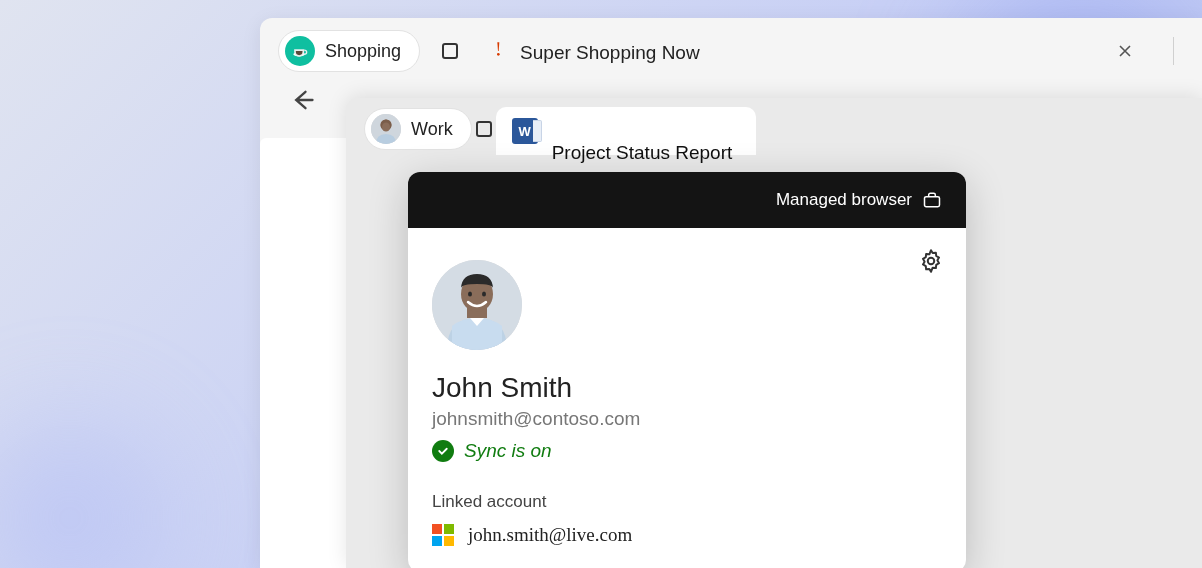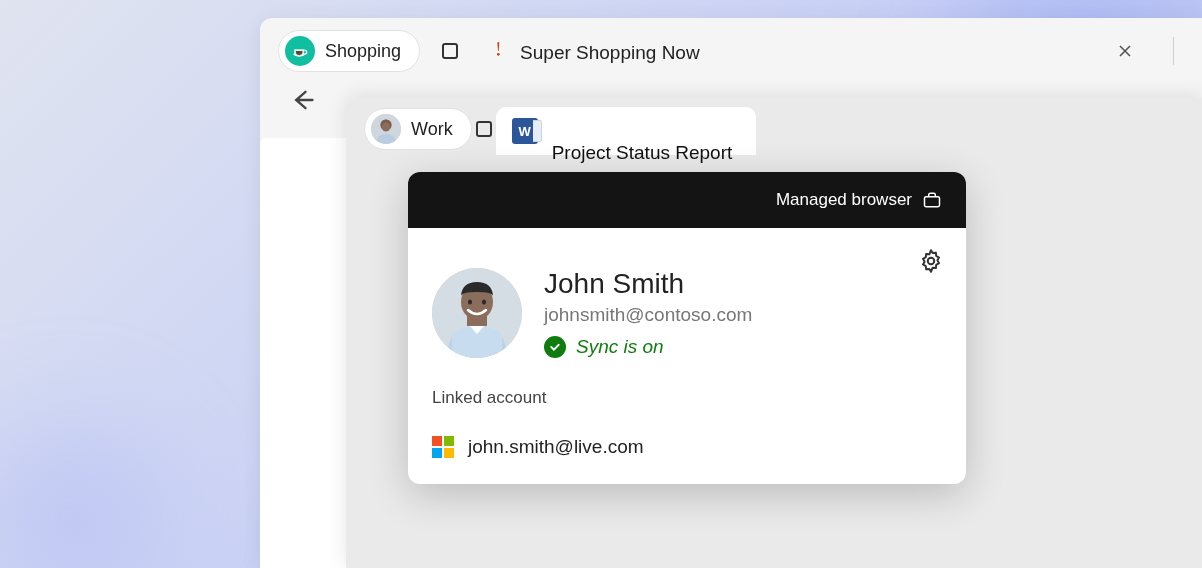--- a/index.html
+++ b/index.html
@@ -226,22 +226,23 @@
     .settings-icon {
       position: absolute;
       top: 20px;
       right: 22px;
       cursor: pointer;
       color: #333;
     }
     .user-row {
       display: flex;
       gap: 22px;
-      margin-top: 16px;
+      margin-top: 8px;
       align-items: flex-start;
+      flex-direction: column;
     }
     .avatar-lg {
       width: 90px;
       height: 90px;
       border-radius: 50%;
       background: #d8d8d8;
       flex-shrink: 0;
       overflow: hidden;
       display: flex;
       align-items: center;
@@ -278,27 +279,28 @@
       color: #107c10;
       font-size: 19px;
     }
 
     .linked {
       margin-top: 30px;
     }
     .linked-label {
       font-size: 17px;
       color: #444;
-      margin-bottom: 28px;
+      margin-bottom: 12px;
     }
     .linked-row {
       display: flex;
       align-items: flex-start;
       gap: 14px;
       padding-bottom: 6px;
+      font-family: Liberation Serif, serif;
     }
     .ms-logo {
       width: 22px;
       height: 22px;
       display: grid;
       grid-template-columns: 1fr 1fr;
       grid-template-rows: 1fr 1fr;
       gap: 2px;
     }
     .ms-logo .sq1 { background: #f25022; }

